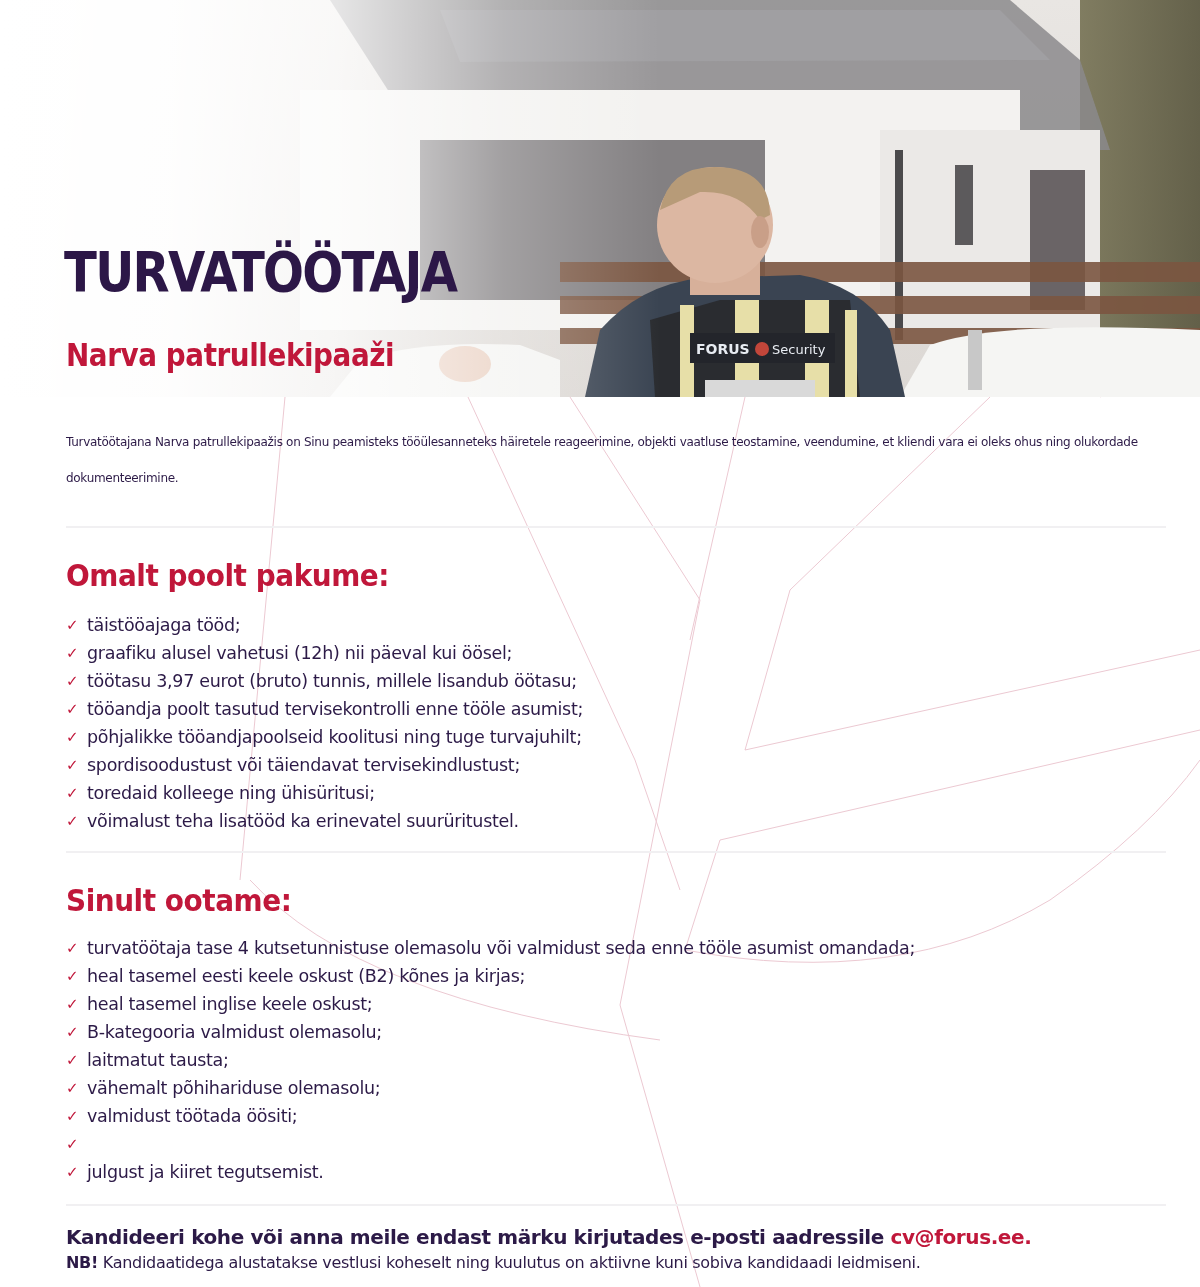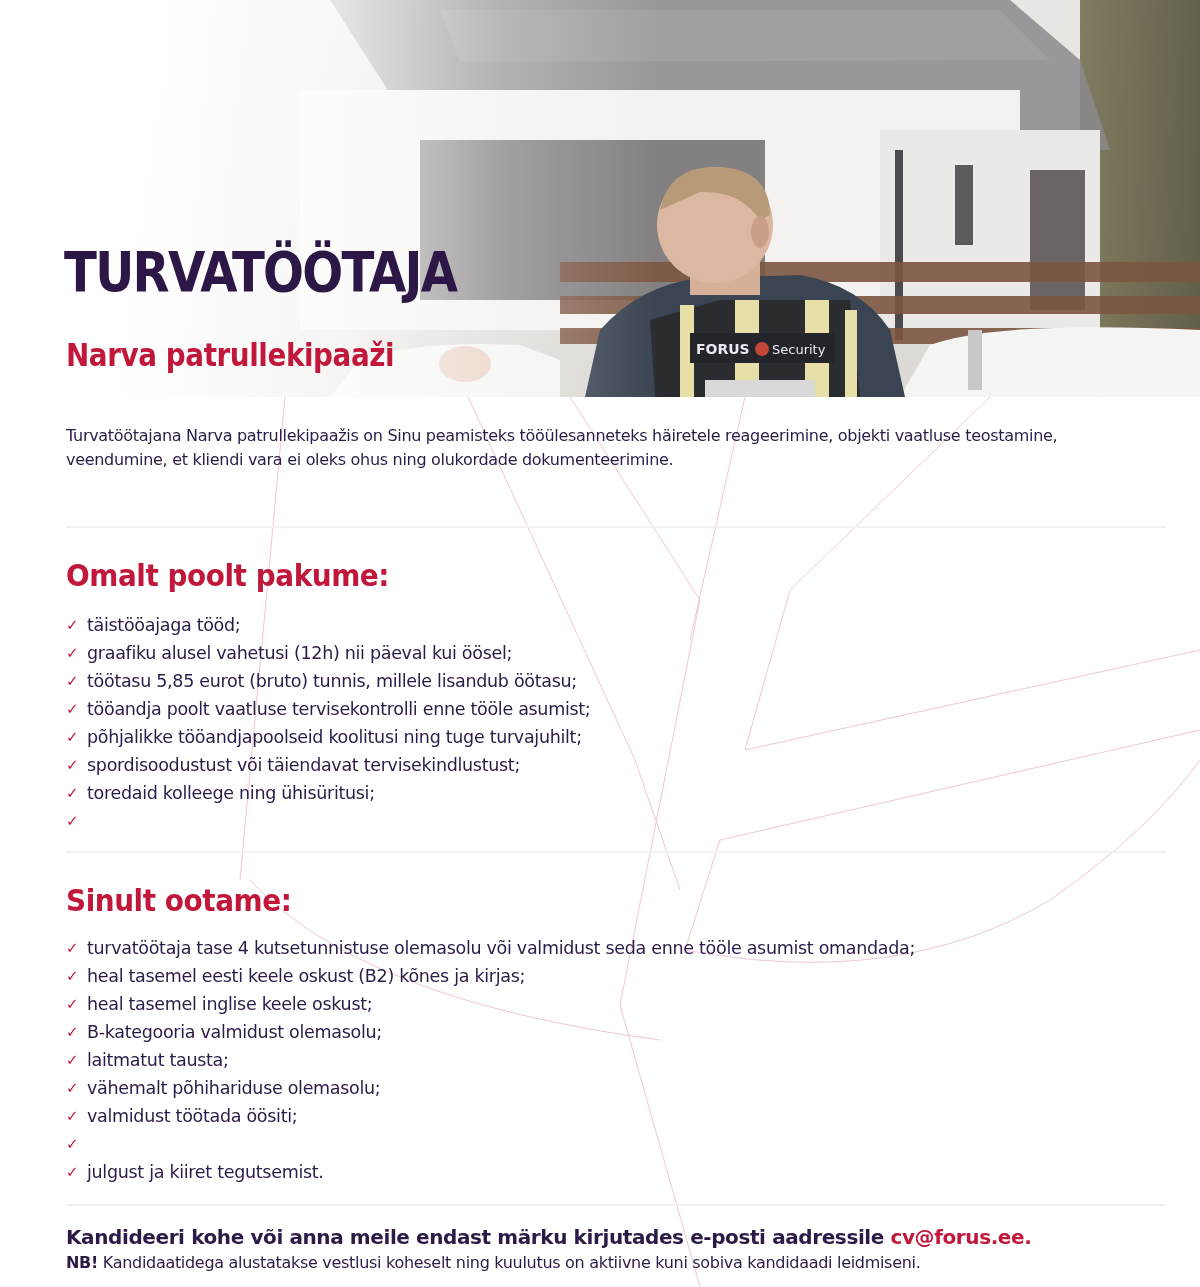--- a/index.html
+++ b/index.html
@@ -15,21 +15,21 @@
   .hero-title { position: absolute; left: 64px; top: 244px; font-family: "DejaVu Sans", sans-serif;
     font-size: 56px; font-weight: bold; letter-spacing: -2px; color: #2c1747; transform: scaleX(0.86); transform-origin: left center; line-height: 1; }
   .hero-subtitle { position: absolute; left: 66px; top: 339px; font-size: 32px; font-weight: bold;
     color: #c0173a; transform: scaleX(0.87); transform-origin: left center; line-height: 1; letter-spacing: -0.5px; }
 
   
   .decor { position: absolute; left: 0; top: 397px; width: 1200px; height: 890px; pointer-events: none; }
 
   
   .content { position: absolute; left: 66px; top: 397px; width: 1100px; }
-  .intro { position: absolute; top: 27px; left: 0; width: 1080px; font-size: 16px; line-height: 24px;
+  .intro { position: absolute; top: 27px; left: 0; width: 1080px; font-size: 12px; line-height: 36px;
     color: #2c1a47; letter-spacing: -0.3px; }
   .divider { position: absolute; left: 0; width: 1100px; height: 2px; background: #f1f0f2; }
 
   .section-title { position: absolute; left: 0; font-size: 31px; font-weight: bold; color: #c0173a;
     transform: scaleX(0.9); transform-origin: left center; letter-spacing: -0.5px; line-height: 1; }
   .checklist { position: absolute; left: 0; list-style: none; }
   .checklist li { height: 28px; line-height: 28px; font-size: 17.5px; color: #2c1a47; white-space: nowrap; letter-spacing: -0.3px; display: flex; align-items: center; }
   .check { color: #c0173a; font-size: 15px; width: 21px; display: inline-block; }
 
   .cta { position: absolute; top: 828px; left: 0; font-size: 20px; font-weight: bold; color: #2c1a47; letter-spacing: -0.4px; white-space: nowrap; }
@@ -126,40 +126,41 @@
     <li>
         <span class="check">✓</span>
         <span>täistööajaga tööd;</span>
       </li>
     <li>
         <span class="check">✓</span>
         <span>graafiku alusel vahetusi (12h) nii päeval kui öösel;</span>
       </li>
     <li>
         <span class="check">✓</span>
-        <span>töötasu 5,85 eurot (bruto) tunnis, millele lisandub öötasu;</span>
-      </li>
-    <li>
-        <span class="check">✓</span>
-        <span>tööandja poolt vaatluse tervisekontrolli enne tööle asumist;</span>
+        <span>töötasu 3,97 eurot (bruto) tunnis, millele lisandub öötasu;</span>
+      </li>
+    <li>
+        <span class="check">✓</span>
+        <span>tööandja poolt tasutud tervisekontrolli enne tööle asumist;</span>
       </li>
     <li>
         <span class="check">✓</span>
         <span>põhjalikke tööandjapoolseid koolitusi ning tuge turvajuhilt;</span>
       </li>
     <li>
         <span class="check">✓</span>
         <span>spordisoodustust või täiendavat tervisekindlustust;</span>
       </li>
     <li>
         <span class="check">✓</span>
         <span>toredaid kolleege ning ühisüritusi;</span>
       </li>
     <li>
         <span class="check">✓</span>
+        <span>võimalust teha lisatööd ka erinevatel suurüritustel.</span>
       </li>
   </ul>
   <div class="divider" style="top:454px;"></div>
 
   <h3 class="section-title" style="top:488px;">Sinult ootame:</h3>
   <ul class="checklist" style="top:537px;">
     <li>
         <span class="check">✓</span>
         <span>turvatöötaja tase 4 kutsetunnistuse olemasolu või valmidust seda enne tööle asumist omandada;</span>
       </li>

